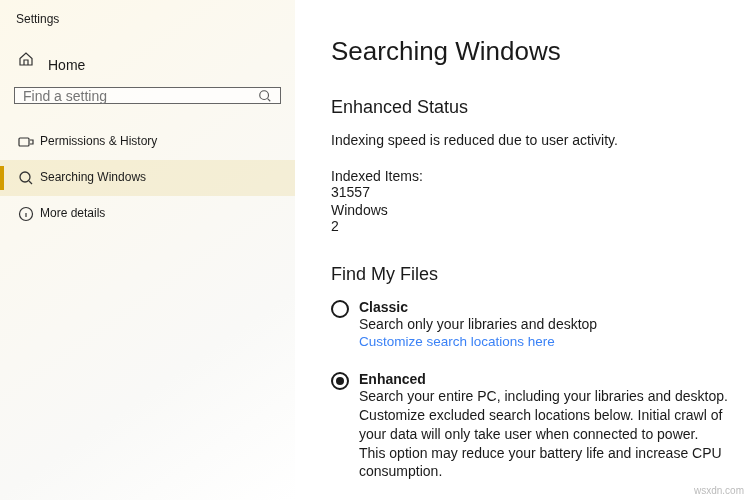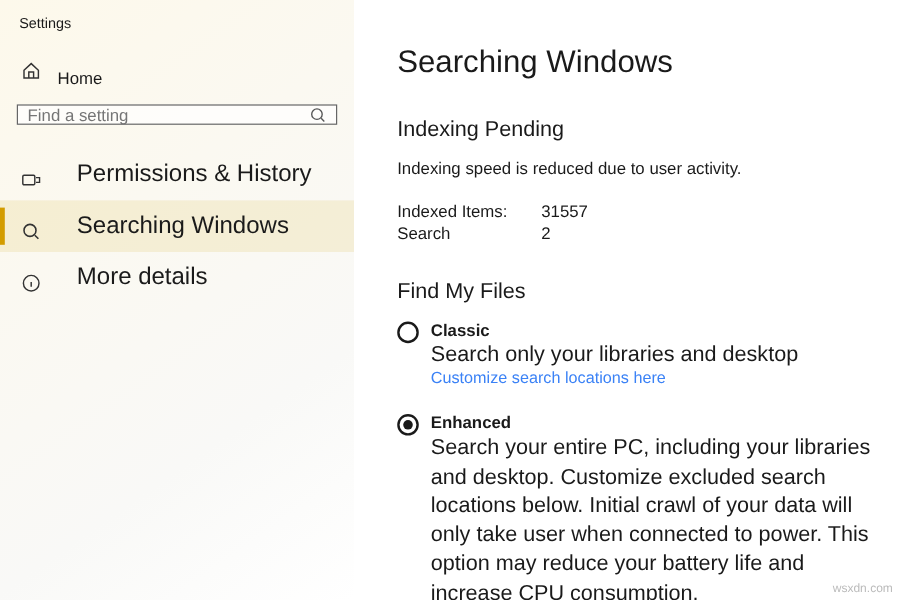--- a/index.html
+++ b/index.html
@@ -6,37 +6,37 @@
     body { width: 750px; height: 500px; background: #fff; display: flex; overflow: hidden; }
     .sidebar { width: 295px; height: 100%; background: linear-gradient(145deg, #fdf9eb 0%, #f9f9f7 70%, #ffffff 100%); padding: 12px 0 0 0; }
     .app-title { font-size: 12px; padding: 0 0 18px 16px; color: #1a1a1a; font-weight: 400; }
     .home-row { display: flex; align-items: center; gap: 14px; padding: 0 0 14px 18px; cursor: pointer; }
     .home-row .icon { width: 16px; height: 16px; color: #333; }
     .home-row .label { font-size: 14px; color: #1a1a1a; margin-top: 13px; }
     .search-box { margin: 0 14px 20px 14px; border: 1px solid #666; background: rgba(255,255,255,0.7); display: flex; align-items: center; height: 17px; padding: 0 8px; }
     .search-box input { border: none; background: transparent; outline: none; flex: 1; font-size: 14px; color: #555; }
     .search-box .icon { width: 14px; height: 14px; color: #555; }
     .section-label { font-size: 13px; font-weight: 600; color: #1a1a1a; padding: 0 0 12px 16px; }
-    .nav-item { display: flex; align-items: flex-end; gap: 30px; padding: 10px 0 10px 18px; cursor: pointer; font-size: 20px; color: #1a1a1a; position: relative; }
+    .nav-item { display: flex; align-items: flex-start; gap: 6px; padding: 10px 0 10px 18px; cursor: pointer; font-size: 12px; color: #1a1a1a; position: relative; }
     .nav-item.active::before { content: ""; position: absolute; left: 0; top: 6px; bottom: 6px; width: 4px; background: #d39c00; }
     .nav-item.active { background: rgba(215, 175, 50, 0.15); }
     .nav-item .icon { width: 16px; height: 16px; color: #333; flex-shrink: 0; }
     .content { flex: 1; padding: 36px 22px 20px 36px; overflow: auto; }
     .page-title { font-size: 26px; font-weight: 400; color: #1a1a1a; margin-bottom: 30px; }
     .section-title { font-size: 18px; font-weight: 400; color: #1a1a1a; margin-bottom: 14px; }
     .status-text { font-size: 14px; color: #1a1a1a; margin-bottom: 20px; }
-    .stat-row { display: flex; font-size: 14px; color: #1a1a1a; margin-bottom: 2px; }
+    .stat-row { display: flex; font-size: 14px; color: #1a1a1a; margin-bottom: 2px; flex-direction: column; }
     .stat-row .k { width: 120px; }
     .stat-block { margin-bottom: 30px; }
     .option { display: flex; gap: 10px; margin-bottom: 22px; }
     .radio { width: 18px; height: 18px; border: 2px solid #1a1a1a; border-radius: 50%; flex-shrink: 0; display: flex; align-items: center; justify-content: center; margin-top: 1px; cursor: pointer; }
     .radio.checked::after { content: ""; width: 8px; height: 8px; background: #1a1a1a; border-radius: 50%; }
     .opt-body { flex: 1; }
     .opt-title { font-size: 14px; font-weight: 600; color: #1a1a1a; }
-    .opt-desc { font-size: 18px; color: #1a1a1a; line-height: 1.35; }
+    .opt-desc { font-size: 14px; color: #1a1a1a; line-height: 1.35; }
     .opt-link { font-size: 13.5px; color: #3b82f6; cursor: pointer; }
     .watermark { position: fixed; right: 6px; bottom: 4px; font-size: 10px; color: #bbb; }
   </style>
 </head>
 <body>
 
 <div class="sidebar">
   <div class="app-title">Settings</div>
 
   <div class="home-row">
@@ -87,30 +87,30 @@
           <path d="M8 5h0M8 7v4"></path>
         </svg>
     </span>
     <span>More details</span>
   </div>
 </div>
 
 <div class="content">
   <div class="page-title">Searching Windows</div>
 
-  <div class="section-title">Indexing Pending</div>
+  <div class="section-title">Enhanced Status</div>
   <div class="status-text">Indexing speed is reduced due to user activity.</div>
 
   <div class="stat-block">
     <div class="stat-row">
       <span class="k">Indexed Items:</span>
       <span>31557</span>
     </div>
     <div class="stat-row">
-      <span class="k">Search</span>
+      <span class="k">Windows</span>
       <span>2</span>
     </div>
   </div>
 
   <div class="section-title">Find My Files</div>
 
   <div class="option">
     <div class="radio"></div>
     <div class="opt-body">
       <div class="opt-title">Classic</div>

